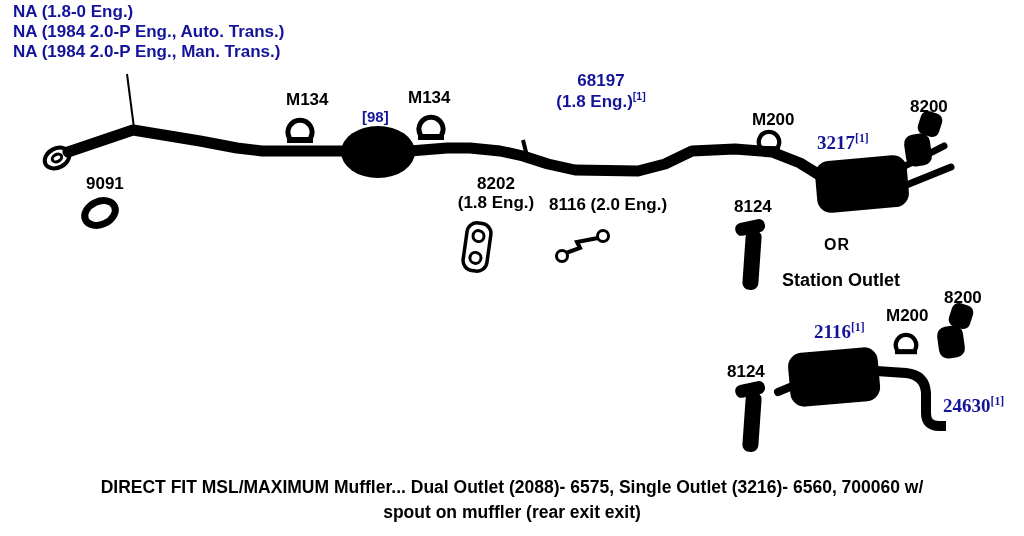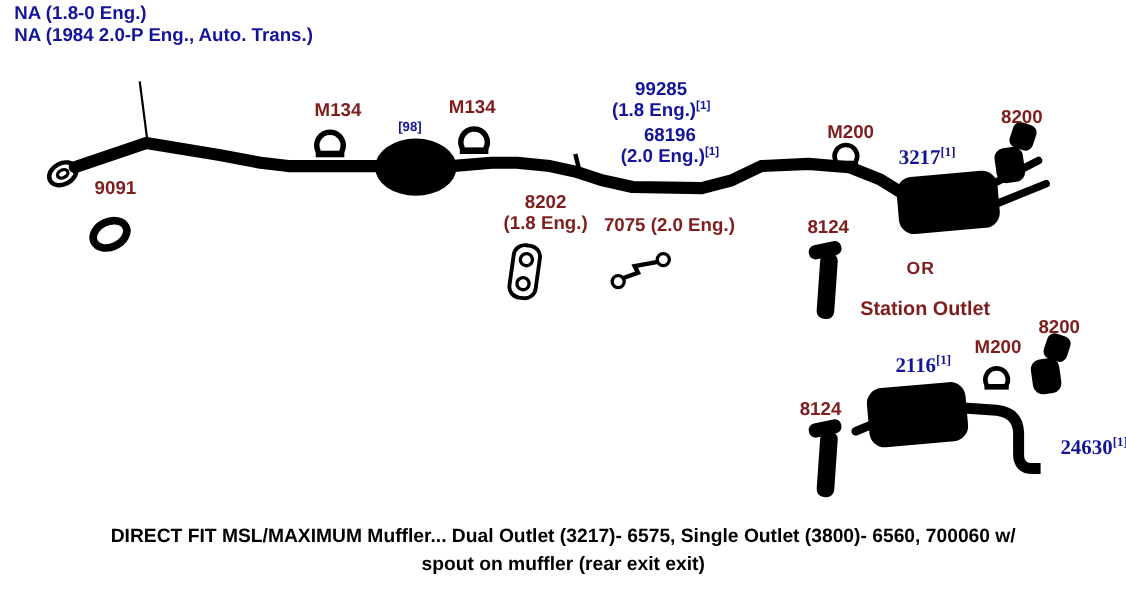--- a/index.html
+++ b/index.html
@@ -1,23 +1,23 @@
 <!DOCTYPE html>
 <html style="--label-blue: #14149b; --diagram-black: #000000; --background: #ffffff;"><head>
 <meta charset="utf-8">
 <style>
   html,body{margin:0;padding:0;background:#fff;}
   #stage{position:relative;width:1024px;height:536px;background:var(--background,#fff);overflow:hidden;font-family:"Liberation Sans",sans-serif;}
   svg.art{position:absolute;left:0;top:0;}
-  .lbl{position:absolute;font-family:"Liberation Sans",sans-serif;font-weight:bold;color:#7f1d1d;font-size:17px;line-height:1.1;white-space:nowrap;}
+  .lbl{position:absolute;font-family:"Liberation Sans",sans-serif;font-weight:bold;color:#000000;font-size:17px;line-height:1.1;white-space:nowrap;}
   .blue{color:var(--label-blue,#14149b);}
   .center{text-align:center;white-space:normal;}
   .big{font-size:16px;letter-spacing:1px;}
   .mid{font-size:19px;font-family:Liberation Serif, serif;}
-  .small{font-size:12px;}
+  .small{font-size:15px;}
   sup{font-size:62%;vertical-align:super;}
   .footer{position:absolute;left:0;width:1024px;text-align:center;font-family:"Liberation Sans",sans-serif;font-weight:bold;font-size:17.5px;color:#000;}
 </style>
 </head>
 <body>
 
 <div id="stage">
 
   <svg class="art" viewBox="0 0 1024 536" width="1024" height="536">
     <g fill="none" stroke="#000">
@@ -97,58 +97,55 @@
 
       <g fill="#000" stroke="none">
         <rect x="735" y="383" width="30" height="13" rx="6" transform="rotate(-12 750 389)"></rect>
         <rect x="744" y="392" width="16" height="60" rx="7" transform="rotate(4 752 422)"></rect>
       </g>
     </g>
   </svg>
 
   <div class="lbl blue" style="left:13px;top:3px">NA (1.8-0 Eng.)</div>
   <div class="lbl blue" style="left:13px;top:23px">NA (1984 2.0-P Eng., Auto. Trans.)</div>
+  <div class="lbl blue" style="left:13px;top:43px">NA (1984 2.0-P Eng., Man. Trans.)</div>
 
   <div class="lbl" style="left:286px;top:91px">M134</div>
   <div class="lbl" style="left:408px;top:89px">M134</div>
   <div class="lbl blue small" style="left:362px;top:109px">[98]</div>
 
   <div class="lbl blue center" style="left:535px;top:72px;width:132px">
-    <div>99285</div>
+    <div>68197</div>
     <div><span>(1.8 Eng.)</span><sup>[1]</sup></div>
   </div>
 
-  <div class="lbl blue center" style="left:543px;top:114px;width:132px">
-    <div>68196</div>
-    <div><span>(2.0 Eng.)</span><sup>[1]</sup></div>
-  </div>
 
-  <div class="lbl" style="left:86px;top:162px">9091</div>
+  <div class="lbl" style="left:86px;top:175px">9091</div>
 
   <div class="lbl center" style="left:443px;top:175px;width:106px">
     <div>8202</div>
     <div>(1.8 Eng.)</div>
   </div>
 
-  <div class="lbl" style="left:549px;top:196px">7075 (2.0 Eng.)</div>
+  <div class="lbl" style="left:549px;top:196px">8116 (2.0 Eng.)</div>
 
   <div class="lbl" style="left:752px;top:111px">M200</div>
 
   <div class="lbl blue mid" style="left:817px;top:133px"><span>3217</span><sup>[1]</sup></div>
 
   <div class="lbl" style="left:910px;top:98px">8200</div>
   <div class="lbl" style="left:734px;top:198px">8124</div>
 
   <div class="lbl big" style="left:824px;top:236px">OR</div>
   <div class="lbl" style="left:782px;top:271px;font-size:18px">Station Outlet</div>
 
   <div class="lbl blue mid" style="left:814px;top:322px"><span>2116</span><sup>[1]</sup></div>
 
   <div class="lbl" style="left:886px;top:307px">M200</div>
   <div class="lbl" style="left:944px;top:289px">8200</div>
   <div class="lbl" style="left:727px;top:363px">8124</div>
 
-  <div class="lbl blue mid" style="left:964px;top:396px"><span>24630</span><sup>[1]</sup></div>
+  <div class="lbl blue mid" style="left:943px;top:396px"><span>24630</span><sup>[1]</sup></div>
 
-  <div class="footer" style="top:477px">DIRECT FIT MSL/MAXIMUM Muffler... Dual Outlet (3217)- 6575, Single Outlet (3800)- 6560, 700060 w/</div>
+  <div class="footer" style="top:477px">DIRECT FIT MSL/MAXIMUM Muffler... Dual Outlet (2088)- 6575, Single Outlet (3216)- 6560, 700060 w/</div>
   <div class="footer" style="top:502px">spout on muffler (rear exit exit)</div>
 
 </div>
 
 </body></html>

